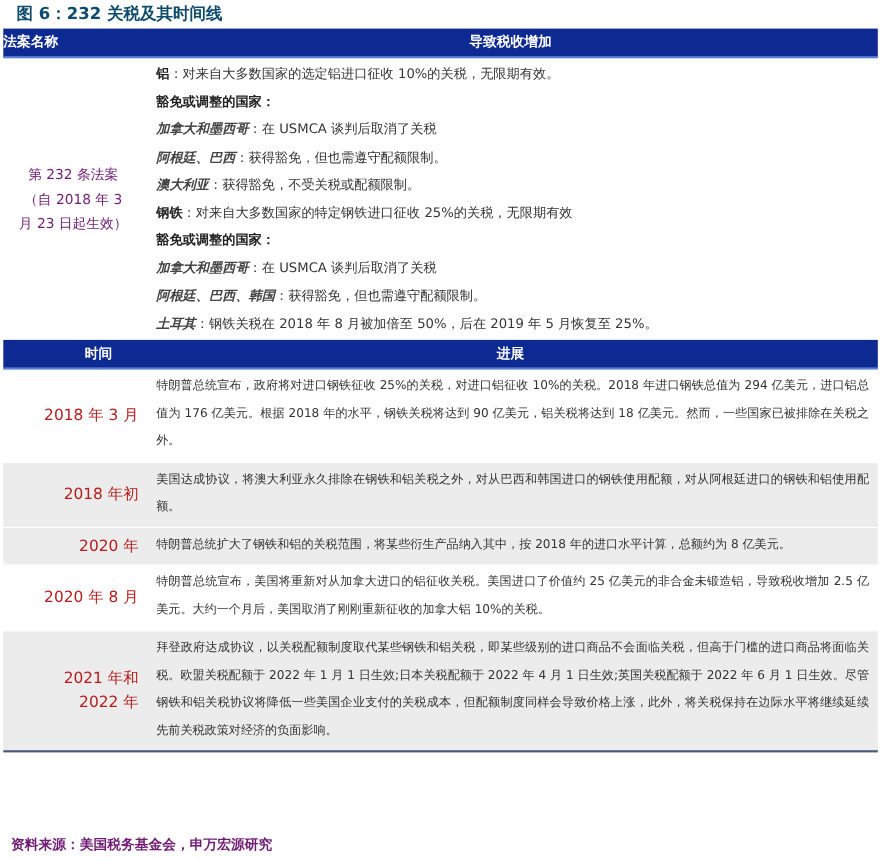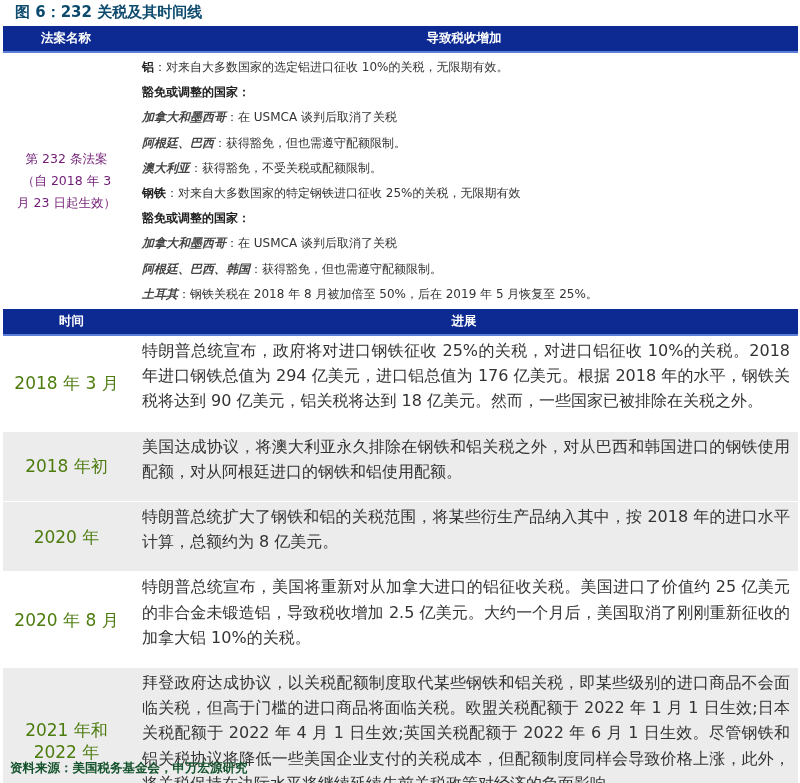--- a/index.html
+++ b/index.html
@@ -15,41 +15,41 @@
     position: absolute; left: 3px; top: 26px; width: 795px;
     border-collapse: collapse; table-layout: fixed;
   }
   table.doc col.c1 { width: 127px; }
   table.doc col.c2 { width: 668px; }
 
   .hdr td {
     background: #0c2a91; color: #ffffff; font-weight: bold; font-size: 12.5px;
     height: 26px; padding: 0; border-bottom: 2px solid #5b7ed6;
   }
-  .hdr td.h1 { padding-left: 38px; text-align: left; }
+  .hdr td.h1 { text-align: left; }
   .hdr td.h2 { text-align: center; }
 
   .law-name {
     vertical-align: middle; text-align: center; font-size: 12.5px; line-height: 22px;
     color: #701a75; padding: 0 4px;
   }
   .law-detail { padding: 2px 4px 2px 12px; vertical-align: top; }
   .line { font-size: 12px; line-height: 25.2px; white-space: nowrap; color: #333333; }
   .line b { font-weight: bold; color: #222222; }
   .line i { font-style: italic; color: #444444; font-weight: bold; }
 
   .row td { border-top: 1px solid #ffffff; }
   .row.alt td { background: #ececec; }
-  .row td.time { text-align: center; vertical-align: middle; font-size: 17px; color: #4d7c0f; line-height: 22px; padding: 0 4px; }
-  .row td.prog { font-size: 16px; line-height: 25.2px; padding: 2px 8px 17px 12px; color: #333333; text-align: justify; }
+  .row td.time { text-align: right; vertical-align: middle; font-size: 14px; color: #b91c1c; line-height: 22px; padding: 0 4px; }
+  .row td.prog { font-size: 11px; line-height: 25.2px; padding: 2px 8px 6px 12px; color: #333333; text-align: justify; }
 
   .bottom-rule { border-bottom: 2px solid #4b5a7a; }
 
   .source {
-    position: absolute; left: 10px; top: 760px; font-size: 12.5px; font-weight: bold; color: #14532d;
+    position: absolute; left: 10px; top: 760px; font-size: 12.5px; font-weight: bold; color: #701a75;
     white-space: nowrap;
   }
 </style>
 </head>
 <body>
 
 <div class="title">图 6：232 关税及其时间线</div>
 
 <table class="doc">
   <colgroup>
@@ -77,21 +77,21 @@
       <div class="line"><i>澳大利亚</i><span>：获得豁免，不受关税或配额限制。</span></div>
       <div class="line"><b>钢铁</b><span>：对来自大多数国家的特定钢铁进口征收 25%的关税，无限期有效</span></div>
       <div class="line"><b>豁免或调整的国家：</b></div>
       <div class="line"><i>加拿大和墨西哥</i><span>：在 USMCA 谈判后取消了关税</span></div>
       <div class="line"><i>阿根廷、巴西、韩国</i><span>：获得豁免，但也需遵守配额限制。</span></div>
       <div class="line"><i>土耳其</i><span>：钢铁关税在 2018 年 8 月被加倍至 50%，后在 2019 年 5 月恢复至 25%。</span></div>
     </td>
   </tr>
 
   <tr class="hdr">
-    <td class="h1" style="padding-left:56px">时间</td>
+    <td class="h1" style="padding-left:74px">时间</td>
     <td class="h2">进展</td>
   </tr>
 
   <tr class="row">
     <td class="time">2018 年 3 月</td>
     <td class="prog">特朗普总统宣布，政府将对进口钢铁征收 25%的关税，对进口铝征收 10%的关税。2018 年进口钢铁总值为 294 亿美元，进口铝总值为 176 亿美元。根据 2018 年的水平，钢铁关税将达到 90 亿美元，铝关税将达到 18 亿美元。然而，一些国家已被排除在关税之外。</td>
   </tr>
   <tr class="row alt">
     <td class="time">2018 年初</td>
     <td class="prog">美国达成协议，将澳大利亚永久排除在钢铁和铝关税之外，对从巴西和韩国进口的钢铁使用配额，对从阿根廷进口的钢铁和铝使用配额。</td>

